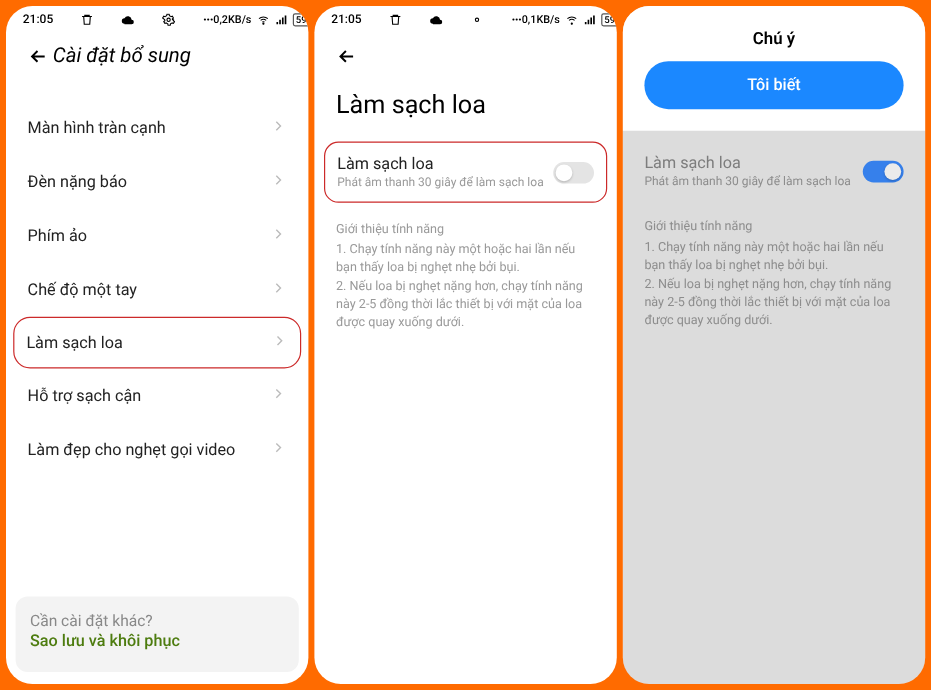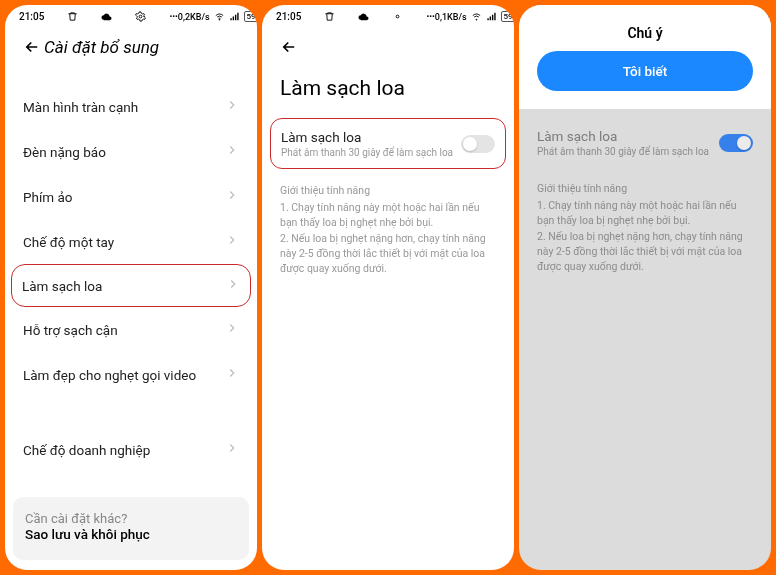--- a/index.html
+++ b/index.html
@@ -19,21 +19,21 @@
   .content { flex: 1; overflow: hidden; display: flex; flex-direction: column; }
   .list { padding: 0 6px; }
   .row { display: flex; align-items: center; justify-content: space-between; padding: 13px 12px; cursor: pointer; }
   .row-label { font-size: 13.5px; color: #222; }
   .chev { color: #bbb; }
   .chev svg { width: 14px; height: 14px; }
   .row.hl { border: 1.6px solid #cc2a2a; border-radius: 14px; padding: 11px 10px; }
   .spacer { height: 30px; }
   .footer-card { margin: auto 8px 10px; background: #f3f3f3; border-radius: 10px; padding: 14px 12px 18px; }
   .footer-q { font-size: 13px; color: #888; margin-bottom: 0; }
-  .footer-link { font-size: 13.5px; color: #000000; font-weight: 500; margin-bottom: 14px; cursor: pointer; }
+  .footer-link { font-size: 13.5px; color: #4d7c0f; font-weight: 500; margin-bottom: 14px; cursor: pointer; }
   .footer-link:last-child { margin-bottom: 0; }
   
   .toggle-card { margin: 0 8px; padding: 10px 10px; display: flex; align-items: center; justify-content: space-between; }
   .toggle-card.hl { border: 1.6px solid #cc2a2a; border-radius: 12px; }
   .toggle-texts .t-title { font-size: 13.5px; color: #222; margin-bottom: 2px; }
   .toggle-texts .t-sub { font-size: 10px; color: #999; }
   .toggle-texts.dim .t-title { color: #888; }
   .switch { width: 34px; height: 18px; border-radius: 10px; position: relative; cursor: pointer; }
   .switch.off { background: #e4e4e4; }
   .switch.off::after { content:''; position:absolute; left:2px; top:2px; width:14px; height:14px; background:#fff; border-radius:50%; box-shadow:0 1px 2px rgba(0,0,0,.2);}
@@ -138,26 +138,20 @@
               <path d="M9 6l6 6-6 6"></path>
             </svg></span>
         </div>
       <div class="row">
           <span class="row-label">Làm đẹp cho nghẹt gọi video</span>
           <span class="chev"><svg viewBox="0 0 24 24" fill="none" stroke="currentColor" stroke-width="2">
               <path d="M9 6l6 6-6 6"></path>
             </svg></span>
         </div>
       <div class="spacer"></div>
-      <div class="row">
-          <span class="row-label">Chế độ doanh nghiệp</span>
-          <span class="chev"><svg viewBox="0 0 24 24" fill="none" stroke="currentColor" stroke-width="2">
-              <path d="M9 6l6 6-6 6"></path>
-            </svg></span>
-        </div>
     </div>
     <div class="footer-card">
       <div class="footer-q">Cần cài đặt khác?</div>
       <div class="footer-link">Sao lưu và khôi phục</div>
 
     </div>
   </div>
 </div>
 
 <div class="phone">

